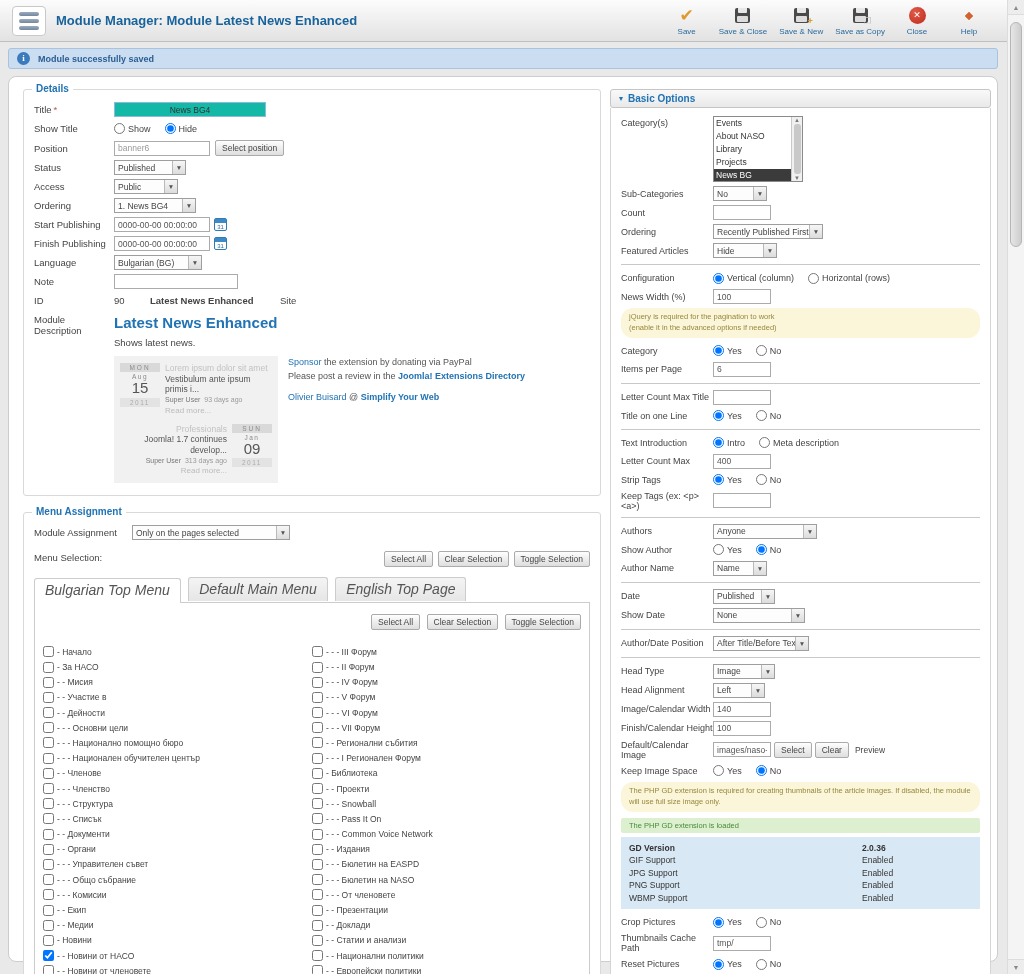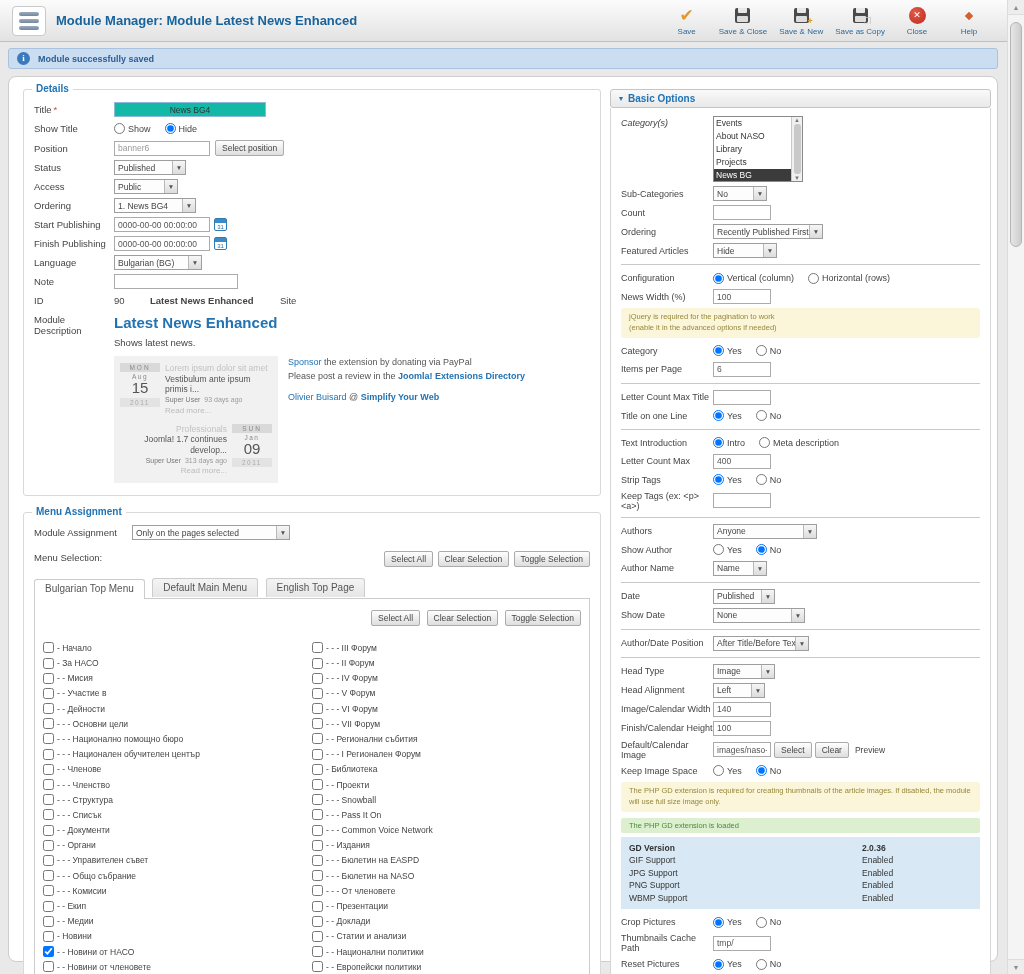--- a/index.html
+++ b/index.html
@@ -77,42 +77,42 @@
   .rmore { color:#BBB; font-size:8px; margin-top:1px; }
   .pentry.right .ptext { text-align:right; }
   .sponsor { margin-left:10px; font-size:9px; color:#555; line-height:1.5; }
   .sponsor .gap { height:8px; }
 
   
   .ms-toprow { display:flex; align-items:center; margin-bottom:6px; }
   .btnrow { text-align:right; margin-bottom:6px; }
   .btnrow .btn { margin-left:2px; }
   .tabs { margin-top:10px; }
-  .tab { display:inline-block; padding:3px 10px 4px; font-size:10px; color:#555; border:1px solid #CCC; border-bottom:none; background:linear-gradient(#F4F4F4,#E6E6E6); border-radius:3px 3px 0 0; margin-right:3px; position:relative; cursor:pointer; }
+  .tab { display:inline-block; padding:3px 10px 4px; font-size:14px; color:#555; border:1px solid #CCC; border-bottom:none; background:linear-gradient(#F4F4F4,#E6E6E6); border-radius:3px 3px 0 0; margin-right:3px; position:relative; cursor:pointer;font-style:italic; }
   .tab.active { background:#FFF; top:1px; padding-bottom:5px; z-index:2; }
   .tabbox { border:1px solid #CCC; padding:8px 8px 10px; background:#FFF; position:relative; }
   .mcols { display:flex; margin-top:14px; }
   .mcol { flex:1; }
   .mitem { display:flex; align-items:center; height:15.2px; font-size:8.5px; color:#444; cursor:pointer; white-space:nowrap; }
 
   
   .slider-h { height:19px; border:1px solid #C5C5C5; border-radius:3px; background:linear-gradient(#F9F9F9,#E9E9E9); display:flex; align-items:center; padding:0 8px; font-size:10px; font-weight:bold; color:#2173B4; cursor:pointer; }
   .slider-h .tri { font-size:8px; margin-right:5px; color:#2173B4; }
   .pane { border:1px solid #D5D5D5; border-top:none; padding:8px 10px 6px; background:#FFF; }
 
   
   .ms { width:90px; height:66px; border:1px solid #8A8A8A; background:#FFF; display:flex; }
   .ms-inner { flex:1; overflow:hidden; }
   .msopt { font-size:8.5px; color:#333; padding:0 2px; height:13px; line-height:13px; white-space:nowrap; cursor:pointer; }
   .msopt.selected { background:#3B3B3B; color:#FFF; }
   .ms-sb { width:11px; flex:none; background:#F0F0F0; border-left:1px solid #C9C9C9; display:flex; flex-direction:column; align-items:center; font-size:6px; color:#777; }
   .ms-sb .msthumb { width:7px; flex:1; margin:1px 0; background:#C9C9C9; border-radius:3px; }
 
   
-  .note-y { background:#FBF5D9; border-radius:3px; padding:4px 8px; font-size:7.5px; color:#97893E; line-height:1.45; margin:4px 0 6px; }
+  .note-y { background:#FBF5D9; border-radius:12px; padding:4px 8px; font-size:7.5px; color:#97893E; line-height:1.45; margin:4px 0 6px; }
   .note-g { background:#DCEFCE; border-radius:2px; padding:3px 8px; font-size:7.5px; color:#4A8A3C; margin:2px 0 4px; }
   .gdtable { background:#D8E9F5; padding:5px 8px; font-size:8.5px; color:#333; margin-bottom:6px; }
   .gdrow { display:flex; height:12.5px; line-height:12.5px; }
   .gdrow .k { flex:1; }
   .gdrow .v { width:110px; text-align:left; }
   .gdrow.first { font-weight:bold; }
 
   
   .ok-check { color:#E0992F; font-size:17px; font-weight:bold; line-height:1; }
   .floppy { width:15px; height:15px; background:#4A4A4A; border-radius:2px; position:relative; }
@@ -550,21 +550,21 @@
   <div class="col-right">
 
     <div class="slider-h">
       <span class="tri">▾</span>
       <span>Basic Options</span>
     </div>
 
     <div class="pane">
 
       <div class="row" style="align-items:flex-start;">
-        <span class="lbl" style="padding-top:2px;font-style:italic;">Category(s)</span>
+        <span class="lbl" style="padding-top:2px;">Category(s)</span>
         <span class="ms">
           <span class="ms-inner">
               <div class="msopt">Events</div>
               <div class="msopt">About NASO</div>
               <div class="msopt">Library</div>
               <div class="msopt">Projects</div>
               <div class="msopt selected">News BG</div>
             </span>
           <span class="ms-sb">
               <span>▲</span>

